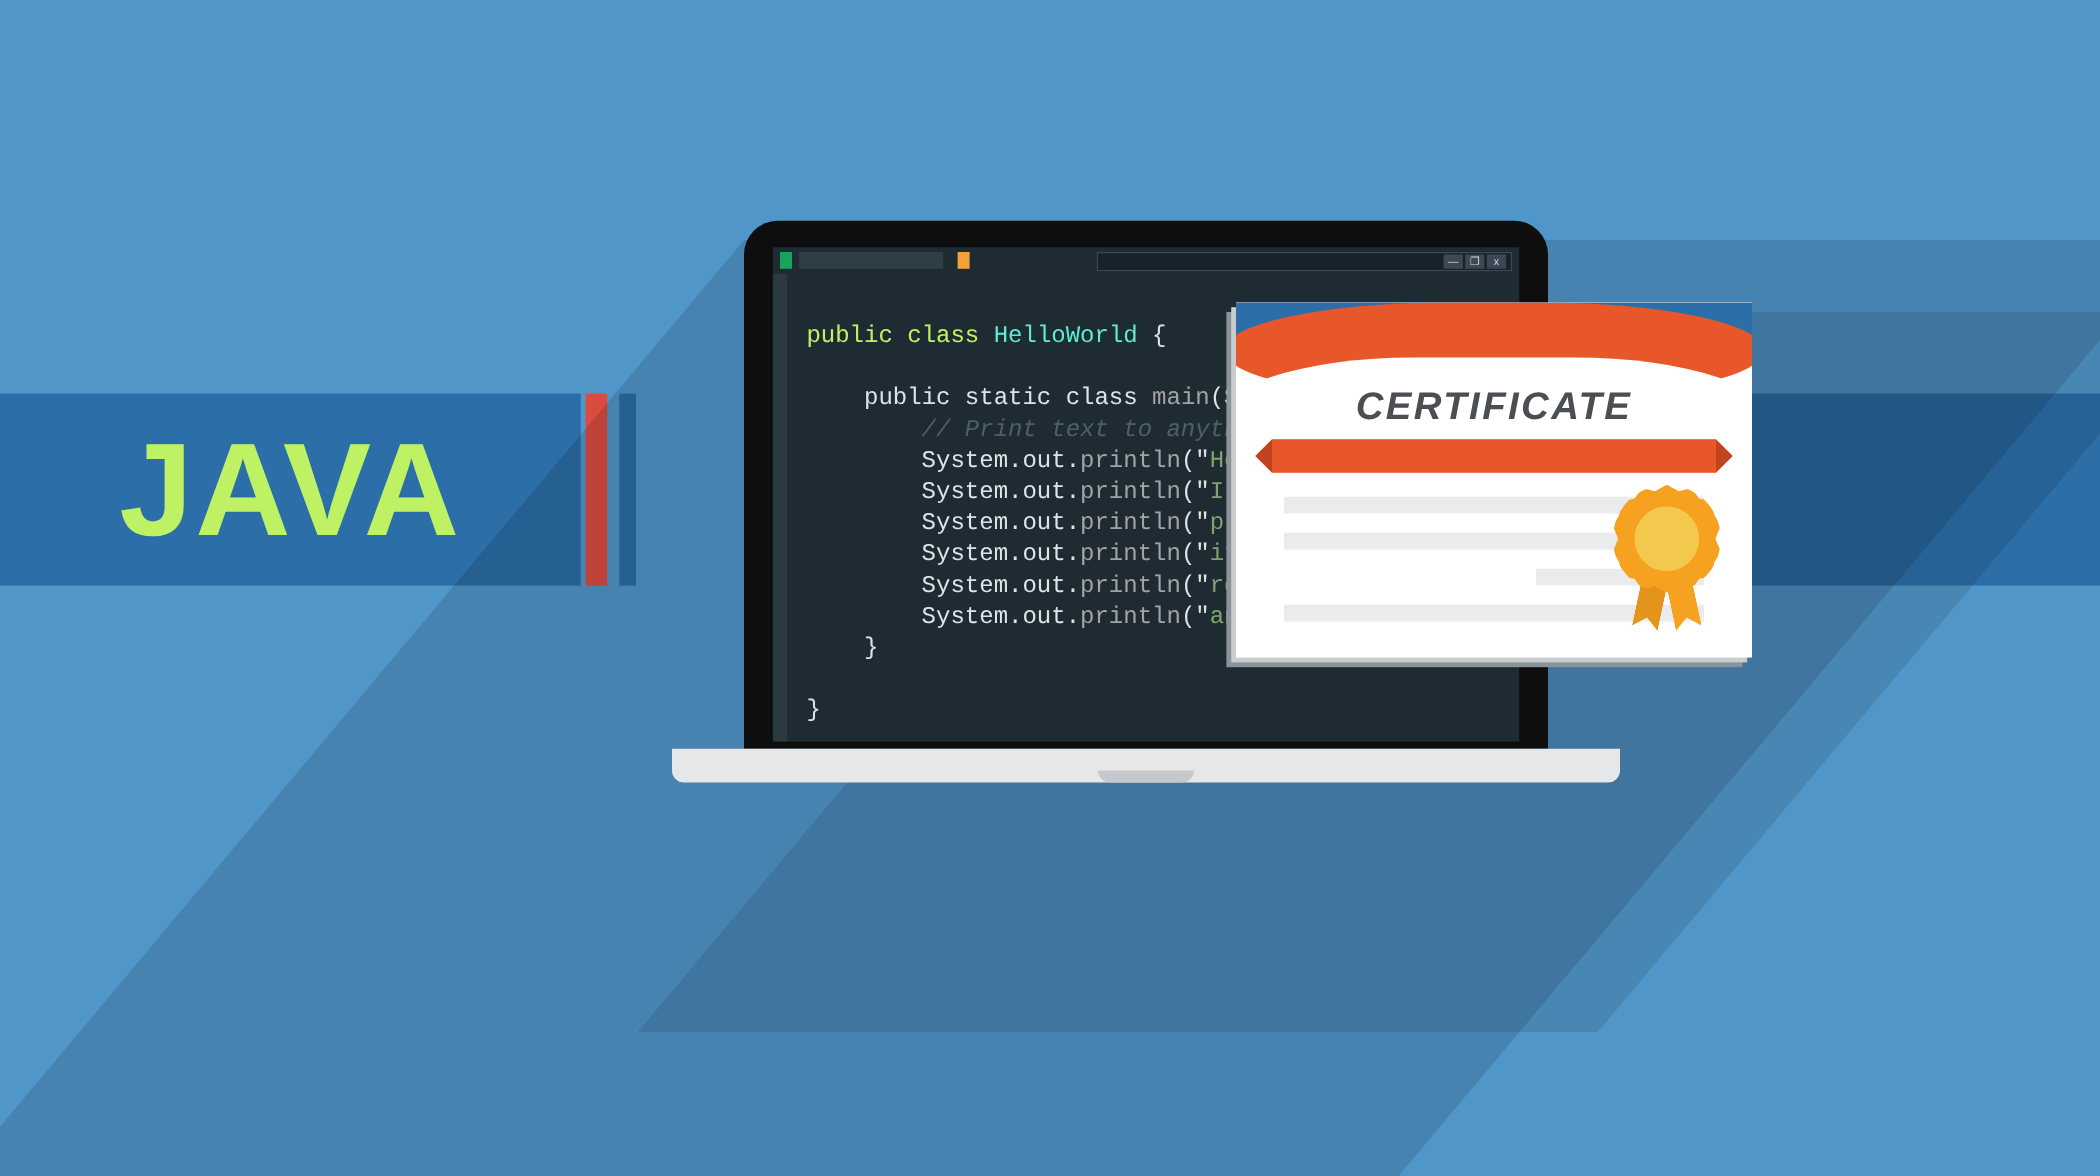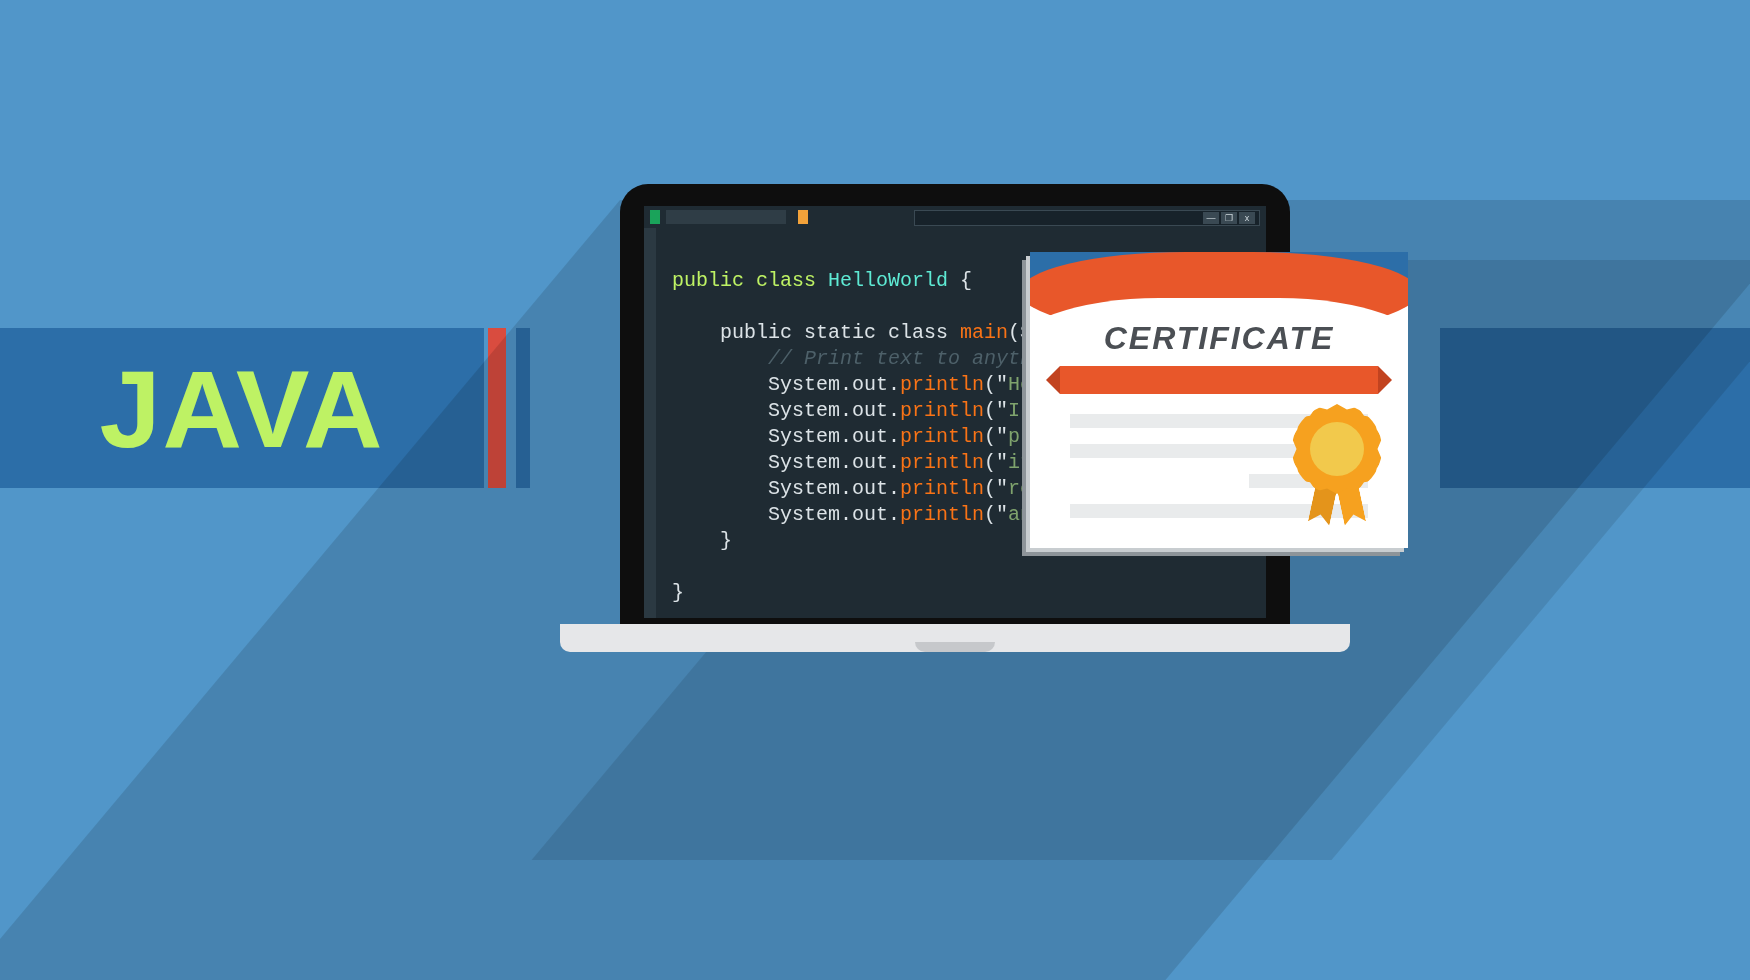--- a/index.html
+++ b/index.html
@@ -144,30 +144,30 @@
     position: absolute;
     left: 28px; top: 62px;
     font-family: Consolas, "Courier New", monospace;
     font-size: 20px;
     line-height: 26px;
     color: #dce3e7;
     white-space: pre;
   }
   .kw-purple { color: #bef264; }
   .kw-orange { color: #5eead4; }
-  .kw-blue   { color: #f97316; }
+  .kw-blue   { color: #a3a3a3; }
   .str       { color: #7fa36d; }
   .comment   { color: #4d6069; font-style: italic; }
 
   
   .cert-stack {
     position: absolute;
     left: 1030px;
     top: 252px;
-    width: 378px;
+    width: 430px;
     height: 296px;
   }
   .cert-back2 {
     position: absolute; inset: 0;
     background: #8d9499;
     transform: translate(-8px, 8px);
   }
   .cert-back1 {
     position: absolute; inset: 0;
     background: #c8cdd0;

